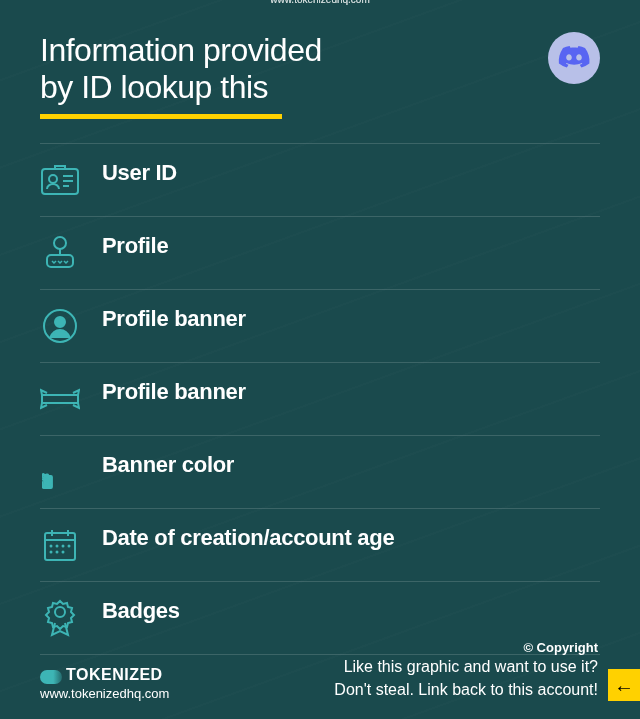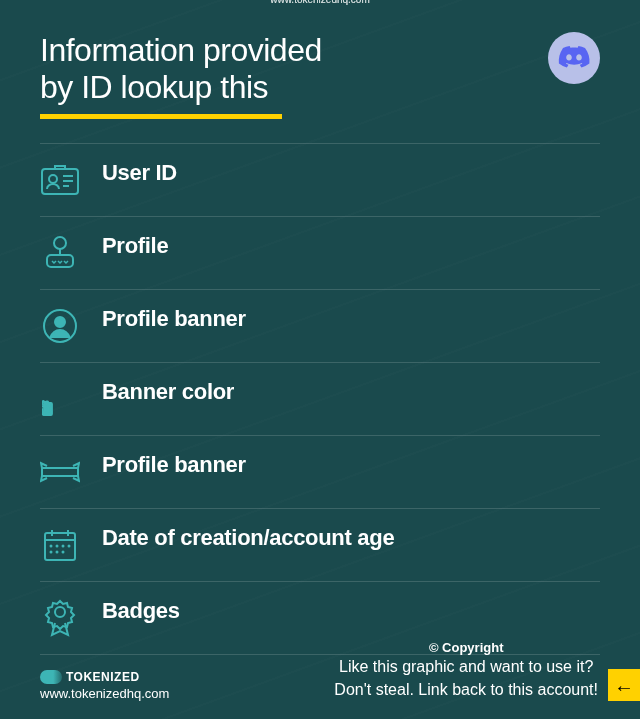--- a/index.html
+++ b/index.html
@@ -89,39 +89,39 @@
       right: 0;
       display: flex;
       justify-content: space-between;
       align-items: flex-end;
     }
     .brand {
       color: #ffffff;
     }
     .brand-logo {
       display: flex;
-      align-items: flex-start;
+      align-items: flex-end;
       gap: 4px;
-      font-size: 12px;
+      font-size: 16px;
       font-weight: 900;
       letter-spacing: 0.5px;
     }
     .brand-pill {
       width: 22px;
       height: 14px;
       background: linear-gradient(90deg, #3db5b5 60%, rgba(61,181,181,0.3));
       border-radius: 7px;
     }
     .brand-url {
       font-size: 13px;
       margin-top: 2px;
       font-weight: 400;
     }
     .copyright {
-      text-align: center;
+      text-align: right;
       color: #ffffff;
       display: flex;
       align-items: flex-end;
     }
     .copyright-text {
       margin-right: 10px;
     }
     .copyright-title {
       font-size: 13px;
       font-weight: 700;
@@ -209,40 +209,40 @@
           <circle cx="18" cy="14" r="5" fill="#3db5b5"></circle>
           <path d="M8 30c2-5 6-8 10-8s8 3 10 8" fill="#3db5b5"></path>
         </svg>
       </div>
       <div class="item-label">Profile banner</div>
     </div>
 
     <div class="list-item">
       <div class="wm-url" style="top:-6px">www.tokenizedhq.com</div>
       <div class="item-icon">
+        <svg width="40" height="24" viewBox="0 0 40 24" fill="none" stroke="#3db5b5" stroke-width="2">
+          <path d="M2 8h36v8H2z"></path>
+          <path d="M2 8l-1-5 6 3M38 8l1-5-6 3M2 16l-1 5 6-3M38 16l1 5-6-3"></path>
+        </svg>
+      </div>
+      <div class="item-label">Profile banner</div>
+    </div>
+
+    <div class="list-item">
+      <div class="wm-url" style="top:-6px">www.tokenizedhq.com</div>
+      <div class="item-icon">
         <svg width="36" height="36" viewBox="0 0 36 36" fill="none" stroke="#3db5b5" stroke-width="1.8">
           <rect x="2" y="22" width="8" height="12" rx="1" fill="#3db5b5"></rect>
           <rect x="2" y="22" width="8" height="12" rx="1" transform="rotate(-18 2 34)"></rect>
           <rect x="2" y="22" width="8" height="12" rx="1" transform="rotate(-36 2 34)"></rect>
           <rect x="2" y="22" width="8" height="12" rx="1" transform="rotate(-54 2 34)"></rect>
           <rect x="2" y="22" width="8" height="12" rx="1" transform="rotate(-72 2 34)"></rect>
         </svg>
       </div>
       <div class="item-label">Banner color</div>
-    </div>
-
-    <div class="list-item">
-      <div class="wm-url" style="top:-6px">www.tokenizedhq.com</div>
-      <div class="item-icon">
-        <svg width="40" height="24" viewBox="0 0 40 24" fill="none" stroke="#3db5b5" stroke-width="2">
-          <path d="M2 8h36v8H2z"></path>
-          <path d="M2 8l-1-5 6 3M38 8l1-5-6 3M2 16l-1 5 6-3M38 16l1 5-6-3"></path>
-        </svg>
-      </div>
-      <div class="item-label">Profile banner</div>
     </div>
 
     <div class="list-item">
       <div class="wm-url" style="top:-6px">www.tokenizedhq.com</div>
       <div class="item-icon">
         <svg width="34" height="34" viewBox="0 0 34 34" fill="none" stroke="#3db5b5" stroke-width="2">
           <rect x="2" y="5" width="30" height="27" rx="2"></rect>
           <line x1="2" y1="12" x2="32" y2="12"></line>
           <line x1="9" y1="2" x2="9" y2="8"></line>
           <line x1="25" y1="2" x2="25" y2="8"></line>

